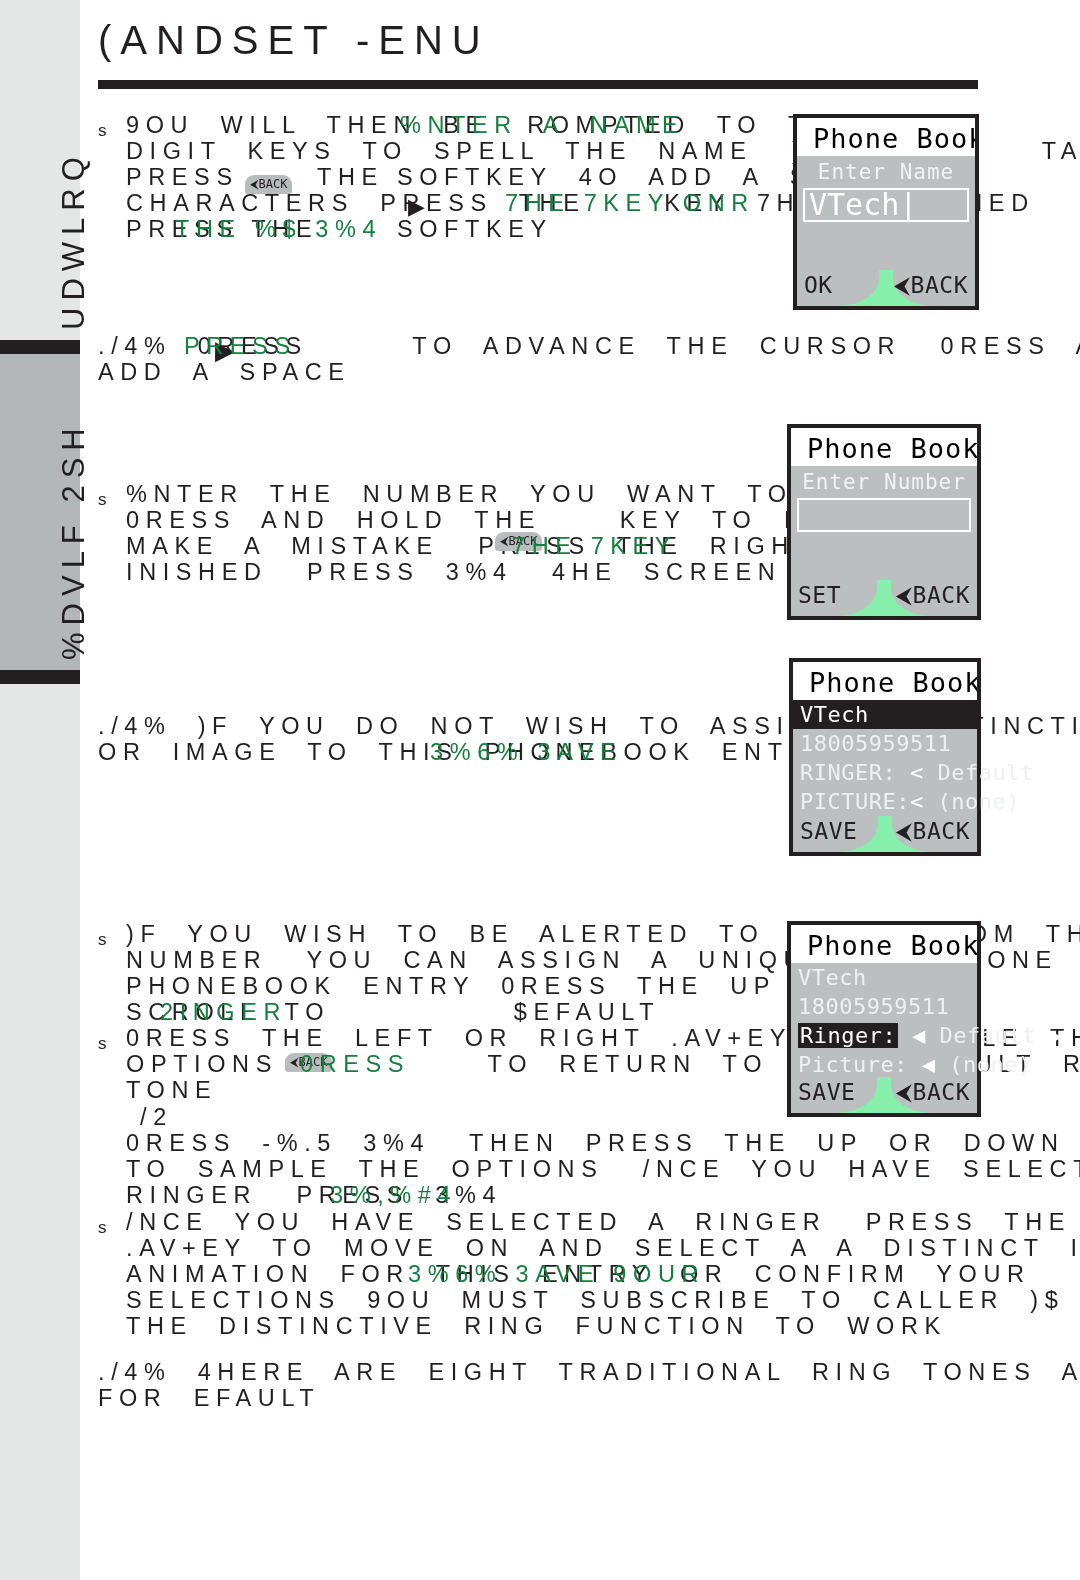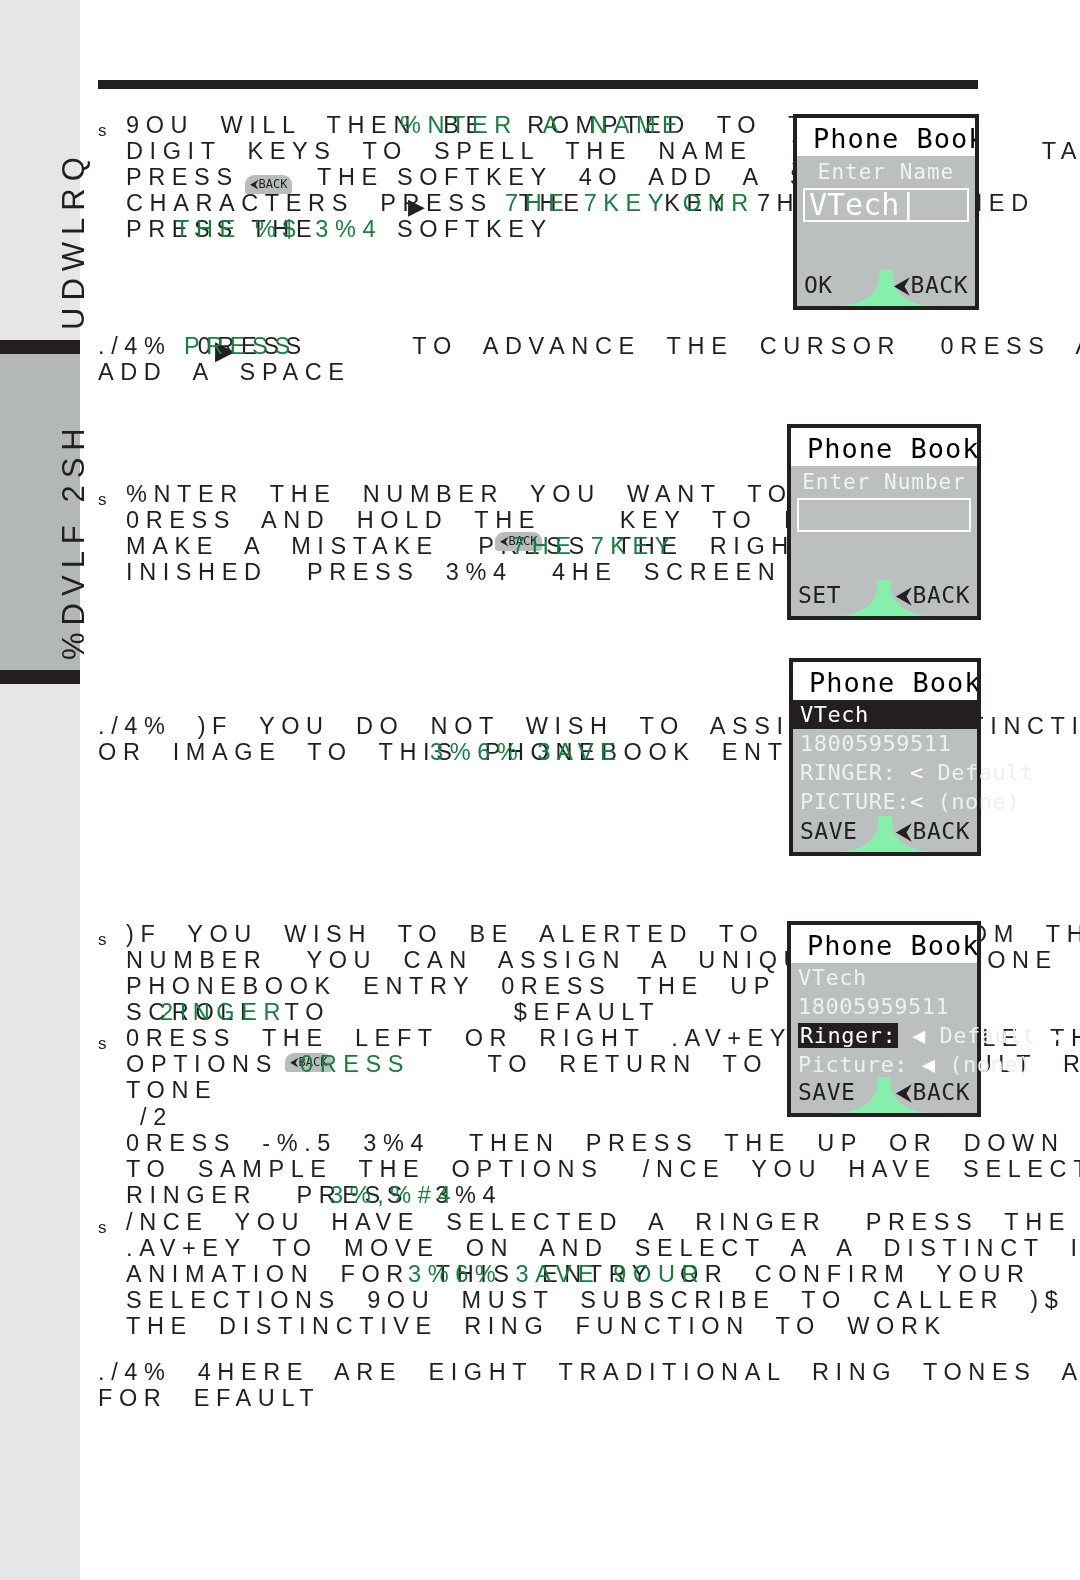--- a/index.html
+++ b/index.html
@@ -132,20 +132,21 @@
   <div class="sidebar">
     <div class="sb-seg sb-light" style="top:0;height:340px;"></div>
     <div class="sb-seg sb-band" style="top:340px;height:14px;"></div>
     <div class="sb-seg sb-mid" style="top:354px;height:316px;"></div>
     <div class="sb-seg sb-band" style="top:670px;height:14px;"></div>
     <div class="sb-seg sb-light" style="top:684px;height:896px;"></div>
     <div class="sb-text" style="left:56px; top:330px; transform: rotate(-90deg);">UDWLRQ</div>
     <div class="sb-text" style="left:56px; top:660px; transform: rotate(-90deg);">%DVLF 2SH</div>
   </div>
 
+  <div class="page-title">(ANDSET -ENU</div>
   <div class="title-rule"></div>
 
   <div class="block" style="left:98px; top:112px; width:620px;">
     <div class="bullet" style="left:0; top:10px;">s</div>
     <div class="btext" style="margin-left:28px;">9OU  WILL  THEN  BE   ROMPTED  TO  THE</div>
     <div class="btext" style="margin-left:28px;">DIGIT  KEYS  TO  SPELL  THE  NAME   )F  YOU         TAKE</div>
     <div class="btext" style="margin-left:28px;">PRESS      THE SOFTKEY  4O  ADD  A  SPACE  BE</div>
     <div class="btext" style="margin-left:28px;">CHARACTERS  PRESS  THE      KEY  7HEN  FINISHED</div>
     <div class="btext" style="margin-left:28px;">PRESS THE      SOFTKEY</div>
   </div>

